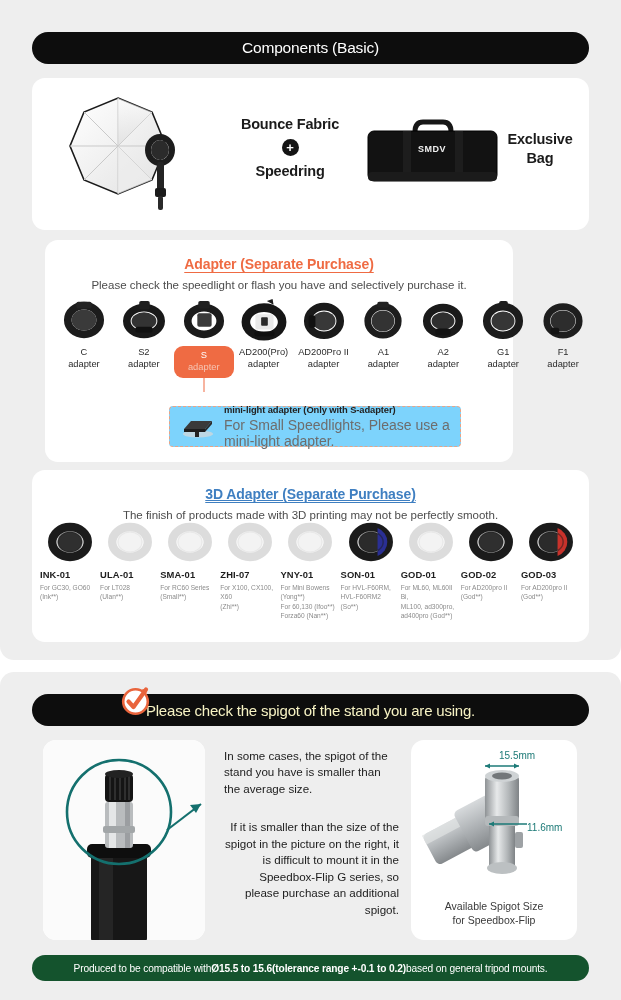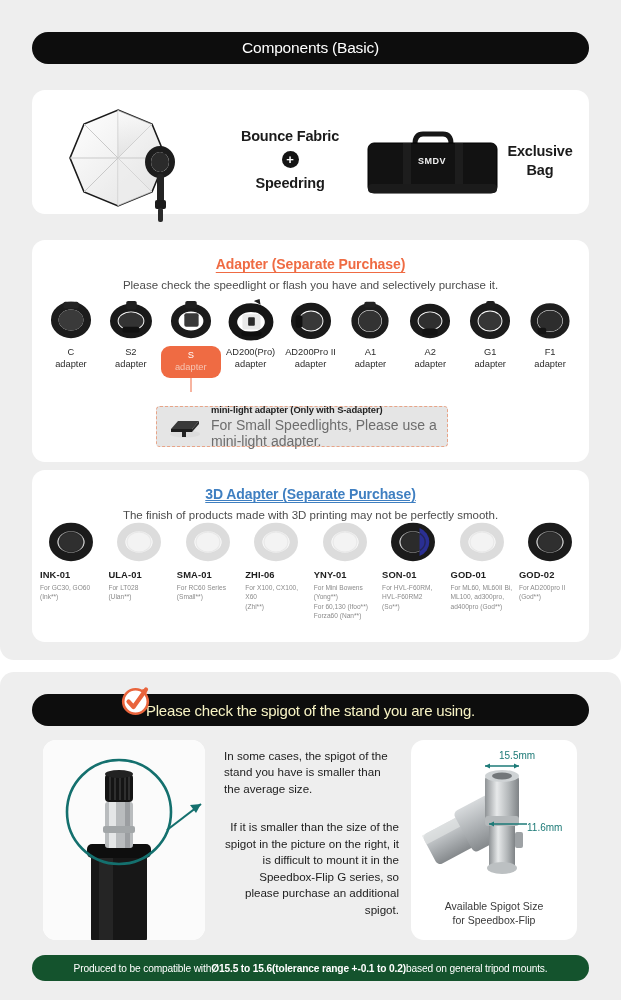--- a/index.html
+++ b/index.html
@@ -29,39 +29,39 @@
   .check-badge {
     position:absolute; left:88px; top:-9px; width:31px; height:31px;
   }
 
   
   .card {
     position:absolute; background:#ffffff; border-radius:13px;
   }
 
   
-  #card-components { left:32px; top:90px; width:557px; height:124px;padding-left:32px; }
+  #card-components { left:32px; top:78px; width:557px; height:152px;padding-left:32px; }
   .umbrella-wrap { position:absolute; left:28px; top:8px; width:140px; height:140px; }
   .plus-group {
     position:absolute; left:183px; top:38px; width:150px;
     text-align:center; color:#1b1b1b;
   }
   .plus-group .ln { font-size:14.5px; font-weight:bold; letter-spacing:-0.2px; }
   .plus-sign {
     width:17px; height:17px; border-radius:50%; background:#141414; color:#fff;
     margin:7px auto; font-size:13px; line-height:17px; text-align:center; font-weight:bold;
   }
   .bag-wrap { position:absolute; left:333px; top:38px; width:135px; height:72px; }
   .bag-label {
     position:absolute; left:468px; top:52px; width:80px; text-align:center;
     font-size:14.5px; font-weight:bold; color:#1b1b1b; line-height:1.3; letter-spacing:-0.2px;
   }
 
   
-  #card-adapter { left:32px; top:240px; width:557px; height:222px; }
+  #card-adapter { left:45px; top:240px; width:468px; height:222px; }
   .card-title {
     text-align:center; font-size:14px; font-weight:bold;
     padding-top:16px; letter-spacing:-0.1px;
   }
   .card-title .u { text-decoration:underline; text-underline-offset:3px; }
   .title-orange { color:#ef6b43; }
   .title-blue { color:#3f7fc1;text-decoration:underline; }
   .card-sub {
     text-align:center; font-size:11.5px; color:#4c4c4c; margin-top:7px;
   }
@@ -80,21 +80,21 @@
     padding:3px 2px 4px; position:relative;
   }
   .adapter-label.hl .sub { color:#f6c5b4; }
   .pointer-line {
     position:absolute; left:50%; top:100%; width:1px; height:14px;
     background:#ef6b43; transform:translateX(-0.5px);
   }
 
   .mini-box {
     position:absolute; left:124px; top:166px; width:292px; height:41px;
-    border:1px dashed #e8a487; border-radius:4px; background:#e5e5e5;
+    border:1px dashed #e8a487; border-radius:4px; background:#7dd3fc;
     display:flex; align-items:center; padding:0 9px;
   }
   .mini-thumb { width:38px; height:24px; flex:0 0 38px; margin-right:7px; }
   .mini-t1 { font-size:9.4px; font-weight:bold; color:#222; letter-spacing:-0.1px; }
   .mini-t2 { font-size:14px; color:#6d6d6d; margin-top:2px; }
 
   
   #card-3d { left:32px; top:470px; width:557px; height:172px; }
   .row3d {
     position:absolute; left:8px; top:48px; width:541px;
@@ -368,21 +368,21 @@
           <div class="desc3d">For RC60 Series<br>(Small**)</div>
         </div>
         <div class="cell3d">
           <div class="ring-slot3">
             <svg viewBox="0 0 62 46" width="58" height="44">
               <ellipse cx="31" cy="23" rx="19" ry="16" fill="none" stroke="#dcdcdc" stroke-width="9"></ellipse>
               <ellipse cx="31" cy="23" rx="13" ry="11" fill="#f3f3f3"></ellipse>
               <ellipse cx="31" cy="23" rx="13" ry="11" fill="none" stroke="#dcdcdc" stroke-width="1.5" opacity="0.5"></ellipse>
             </svg>
           </div>
-          <div class="name3d">ZHI-06</div>
+          <div class="name3d">ZHI-07</div>
           <div class="desc3d">For X100, CX100, X60<br>(Zhi**)</div>
         </div>
         <div class="cell3d">
           <div class="ring-slot3">
             <svg viewBox="0 0 62 46" width="58" height="44">
               <ellipse cx="31" cy="23" rx="19" ry="16" fill="none" stroke="#dcdcdc" stroke-width="9"></ellipse>
               <ellipse cx="31" cy="23" rx="13" ry="11" fill="#f3f3f3"></ellipse>
               <ellipse cx="31" cy="23" rx="13" ry="11" fill="none" stroke="#dcdcdc" stroke-width="1.5" opacity="0.5"></ellipse>
             </svg>
           </div>
@@ -414,20 +414,32 @@
         </div>
         <div class="cell3d">
           <div class="ring-slot3">
             <svg viewBox="0 0 62 46" width="58" height="44">
               <ellipse cx="31" cy="23" rx="19" ry="16" fill="none" stroke="#1b1b1b" stroke-width="9"></ellipse>
               <ellipse cx="31" cy="23" rx="13" ry="11" fill="#2f2f2f"></ellipse>
               <ellipse cx="31" cy="23" rx="13" ry="11" fill="none" stroke="#1b1b1b" stroke-width="1.5" opacity="0.5"></ellipse>
             </svg>
           </div>
           <div class="name3d">GOD-02</div>
+          <div class="desc3d">For AD200pro II<br>(God**)</div>
+        </div>
+        <div class="cell3d">
+          <div class="ring-slot3">
+            <svg viewBox="0 0 62 46" width="58" height="44">
+              <ellipse cx="31" cy="23" rx="19" ry="16" fill="none" stroke="#1b1b1b" stroke-width="9"></ellipse>
+              <ellipse cx="31" cy="23" rx="13" ry="11" fill="#2b2b2b"></ellipse>
+              <path d="M38 8 a16 16 0 0 1 0 30 l0 -30 z" fill="#c8322b"></path>
+              <ellipse cx="31" cy="23" rx="13" ry="11" fill="none" stroke="#1b1b1b" stroke-width="1.5" opacity="0.5"></ellipse>
+            </svg>
+          </div>
+          <div class="name3d">GOD-03</div>
           <div class="desc3d">For AD200pro II<br>(God**)</div>
         </div>
       </div>
   </div>
 
   <div class="sec-header alt" id="sec-header-2">
     <div class="check-badge">
       <svg viewBox="0 0 31 31" width="31" height="31">
         <circle cx="15.5" cy="16.5" r="12.3" fill="#ffffff" stroke="#e9643c" stroke-width="2.6"></circle>
         <path d="M8.5 16.5 L13.5 22 L26 4.5" fill="none" stroke="#e9643c" stroke-width="4.2" stroke-linecap="round" stroke-linejoin="round"></path>

